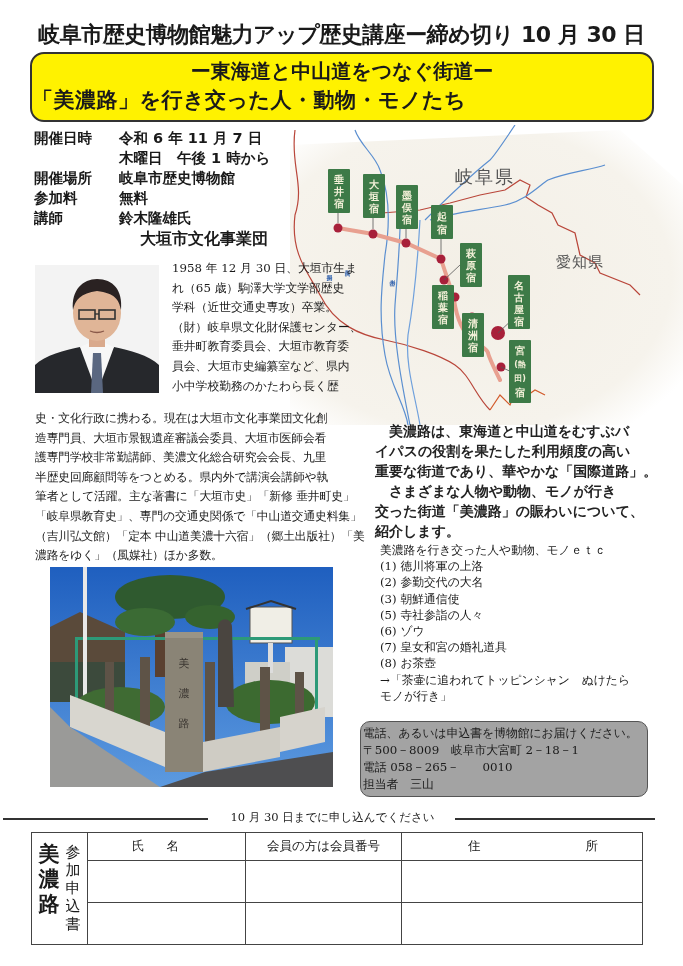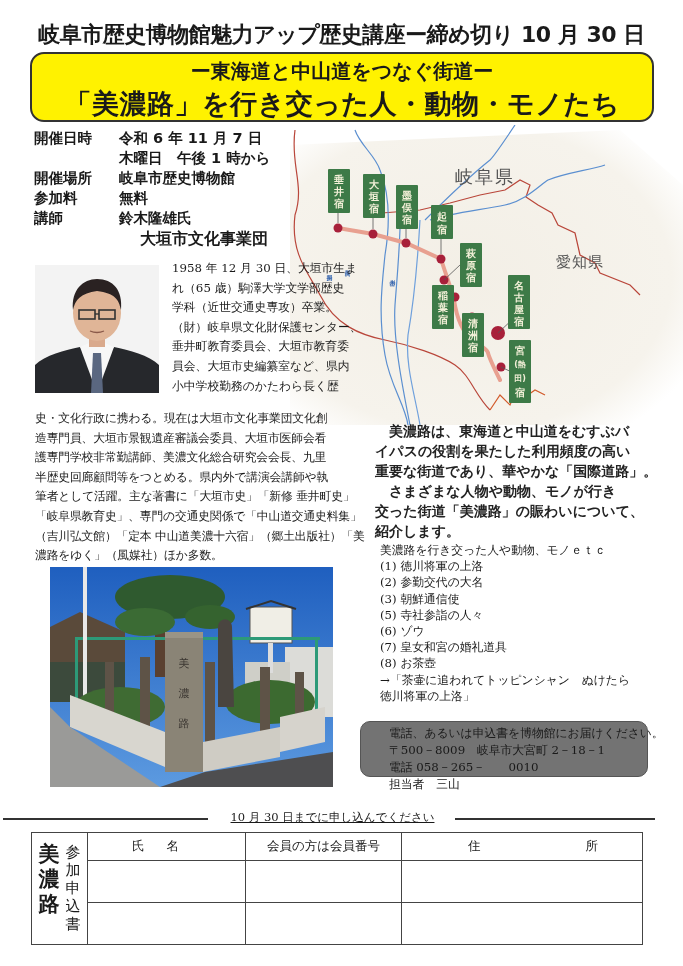--- a/index.html
+++ b/index.html
@@ -4,21 +4,21 @@
   <style>
     * { box-sizing: border-box; margin: 0; padding: 0; }
     html, body { width: 683px; height: 966px; background: #ffffff; overflow: hidden; }
     body { position: relative; font-family: "DejaVu Sans", "Liberation Sans", sans-serif; color: #1a1a1a; }
     .abs { position: absolute; }
 
     .top-title { left: 0; top: 20px; width: 683px; text-align: center; font-size: 22px; font-weight: bold; letter-spacing: -0.5px; color: #1a1a1a; }
 
     .yellow-box { left: 30px; top: 52px; width: 624px; height: 70px; background: #fff200; border: 2px solid #333; border-radius: 14px; padding-left: 38px; }
     .yb-sub { left: 0; top: 4px; width: 100%; text-align: center; font-size: 20px; font-weight: bold; }
-    .yb-main { left: 0; top: 32px; width: 100%; text-align: center; font-size: 27px; font-weight: bold; letter-spacing: 0.5px; }
+    .yb-main { left: 0; top: 32px; width: 100%; font-size: 21px; font-weight: bold; letter-spacing: 0.5px; }
 
     .info { left: 34px; top: 128px; font-size: 14.5px; font-weight: bold; line-height: 20px; }
     .info-row { display: flex; height: 20px; }
     .info-label { width: 85px; }
     .info-val { white-space: nowrap; }
     .info-org { left: 140px; top: 229px; font-size: 16px; font-weight: bold; }
 
     .portrait { left: 35px; top: 265px; width: 124px; height: 128px; background: #f4f4f4; overflow: hidden; }
 
     .bio-top { left: 172px; top: 259px; width: 182px; font-family: "DejaVu Serif", "Liberation Serif", serif; font-size: 11.8px; line-height: 19.6px; }
@@ -28,26 +28,26 @@
     .map { left: 290px; top: 125px; width: 393px; height: 300px; }
 
     .desc { left: 375px; top: 421px; width: 300px; font-family: "DejaVu Serif", "Liberation Serif", serif; font-size: 14px; line-height: 20px; font-weight: bold; color: #222; }
     .desc span { display: block; white-space: nowrap; }
 
     .list { left: 380px; top: 542px; width: 300px; font-family: "DejaVu Serif", "Liberation Serif", serif; font-size: 11.8px; line-height: 16.2px; }
     .list span { display: block; white-space: nowrap; }
 
     .photo { left: 50px; top: 567px; width: 283px; height: 220px; overflow: hidden; }
 
-    .contact { left: 360px; top: 721px; width: 288px; height: 56px; background: #737373; border: 1.5px solid #555; border-radius: 10px; padding: 3px 0 0 28px; font-family: "DejaVu Serif", "Liberation Serif", serif; font-size: 11.8px; line-height: 17px; }
+    .contact { left: 360px; top: 721px; width: 288px; height: 76px; background: #a3a3a3; border: 1.5px solid #555; border-radius: 10px; padding: 3px 0 0 2px; font-family: "DejaVu Serif", "Liberation Serif", serif; font-size: 11.8px; line-height: 17px; }
     .contact span { display: block; white-space: nowrap; }
 
     .cut-line-left { left: 3px; top: 818px; width: 205px; height: 1.5px; background: #333; }
     .cut-line-right { left: 455px; top: 818px; width: 200px; height: 1.5px; background: #333; }
-    .cut-text { left: 215px; top: 810px; width: 235px; text-align: center; font-family: "DejaVu Serif", "Liberation Serif", serif; font-size: 11.5px; text-decoration: underline; }
+    .cut-text { left: 215px; top: 810px; width: 235px; text-align: center; font-family: "DejaVu Serif", "Liberation Serif", serif; font-size: 11.5px; }
 
     .form { left: 31px; top: 832px; width: 612px; height: 113px; border: 1.5px solid #444; }
     .form-side { position: absolute; left: 0; top: 0; width: 56px; height: 100%; border-right: 1.5px solid #444; }
     .side-main { position: absolute; left: 6px; top: 9px; width: 22px; font-size: 21px; font-weight: bold; line-height: 25px; text-align: center; }
     .side-sub { position: absolute; left: 32px; top: 10px; width: 18px; font-size: 15px; line-height: 18px; text-align: center; }
     .form-grid { position: absolute; left: 56px; top: 0; right: 0; bottom: 0; display: grid; grid-template-columns: 158px 156px 1fr; grid-template-rows: 28px 1fr 1fr; }
     .cell { border-right: 1.5px solid #444; border-bottom: 1.5px solid #444; }
     .cell.last-col { border-right: none; }
     .cell.last-row { border-bottom: none; }
     .hdr { font-size: 12.5px; display: flex; align-items: center; justify-content: center; }
@@ -230,21 +230,21 @@
 <div class="abs list">
   <span>美濃路を行き交った人や動物、モノｅｔｃ</span>
   <span>(1) 徳川将軍の上洛</span>
   <span>(2) 参勤交代の大名</span>
   <span>(3) 朝鮮通信使</span>
   <span>(5) 寺社参詣の人々</span>
   <span>(6) ゾウ</span>
   <span>(7) 皇女和宮の婚礼道具</span>
   <span>(8) お茶壺</span>
   <span> →「茶壷に追われてトッピンシャン　ぬけたら</span>
-  <span>徳川将軍の上洛」</span>
+  <span>モノが行き」</span>
 </div>
 
 <div class="abs photo" title="美濃路と中山道の分岐点の石碑">
   <svg width="283" height="220" viewBox="0 0 283 220" xmlns="http://www.w3.org/2000/svg">
     <defs>
       <linearGradient id="sky" x1="0" y1="0" x2="0" y2="1">
         <stop offset="0%" stop-color="#1f5fbf"></stop>
         <stop offset="100%" stop-color="#5c9ae0"></stop>
       </linearGradient>
     </defs>

